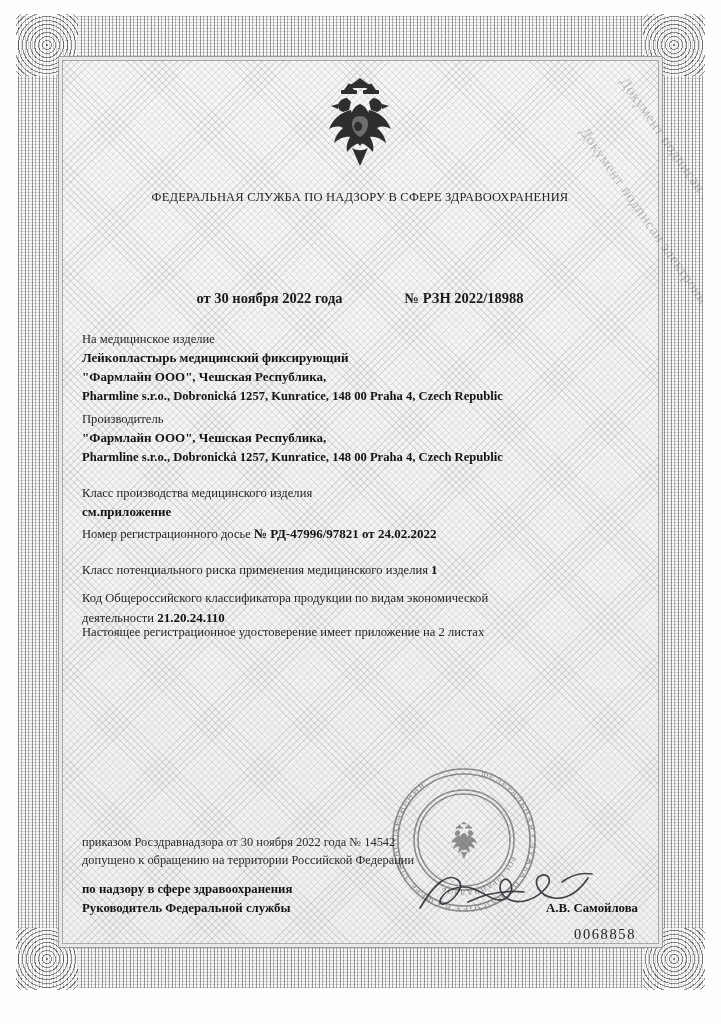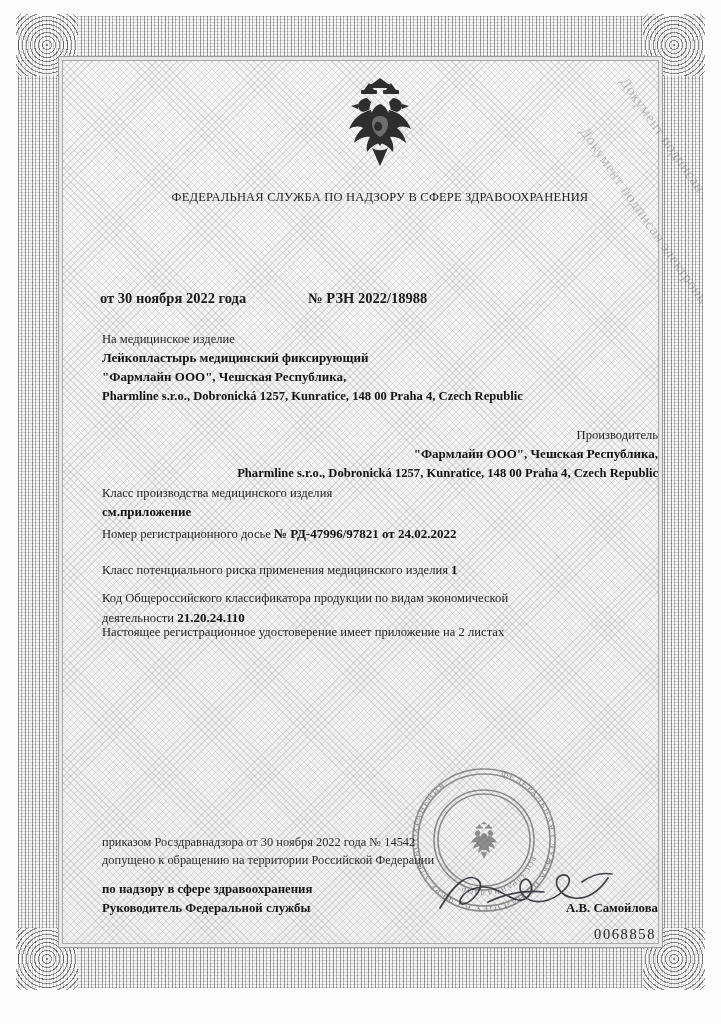--- a/index.html
+++ b/index.html
@@ -68,21 +68,21 @@
     background:
       repeating-linear-gradient(45deg, rgba(135,135,135,.22) 0 1px, rgba(255,255,255,0) 1px 5px),
       repeating-linear-gradient(-45deg, rgba(135,135,135,.22) 0 1px, rgba(255,255,255,0) 1px 5px),
       linear-gradient(#f6f6f6, #f0f0f0);
     box-shadow: inset 0 0 0 1px #9c9c9c, inset 0 0 0 4px #e8e8e8, inset 0 0 0 5px #a8a8a8;
   }
 
   .content {
     position: absolute;
     left: 62px; top: 52px;
-    width: 560px; height: 868px; margin-left: 20px;
+    width: 560px; height: 868px;
   }
 
   
   .emblem-wrap {
     position: absolute;
     left: 0; top: 8px;
     width: 560px;
     text-align: center;
   }
   .emblem {
@@ -112,20 +112,21 @@
     font-size: 22.5px;
     line-height: 1.22;
     letter-spacing: .3px;
     color: #141414;
   }
   .dateline {
     position: absolute;
     left: 0; top: 222px;
     width: 560px;
     display: flex;
+    justify-content: center;
     gap: 62px;
     align-items: baseline;
   }
   .dateline .d-left {
     font-weight: bold;
     font-size: 14.5px;
   }
   .dateline .d-right {
     font-weight: bold;
     font-size: 14.5px;
@@ -141,21 +142,21 @@
   .val {
     font-size: 13px;
     font-weight: bold;
     color: #131313;
     line-height: 1.45;
   }
   .val.small { font-size: 12.6px; }
 
   .b1 { top: 262px; }
   .b2 { top: 300px; }
-  .b3 { top: 358px; text-align: right; }
+  .b3 { top: 342px; }
   .b4 { top: 416px; }
   .b5 { top: 456px; }
   .b6 { top: 492px; }
   .b7 { top: 521px; }
   .b8 { top: 555px; }
 
   .inline-row { font-size: 12.6px; color: #262626; line-height: 1.5; }
   .inline-row b { font-weight: bold; color: #131313; font-size: 13px; }
 
   

